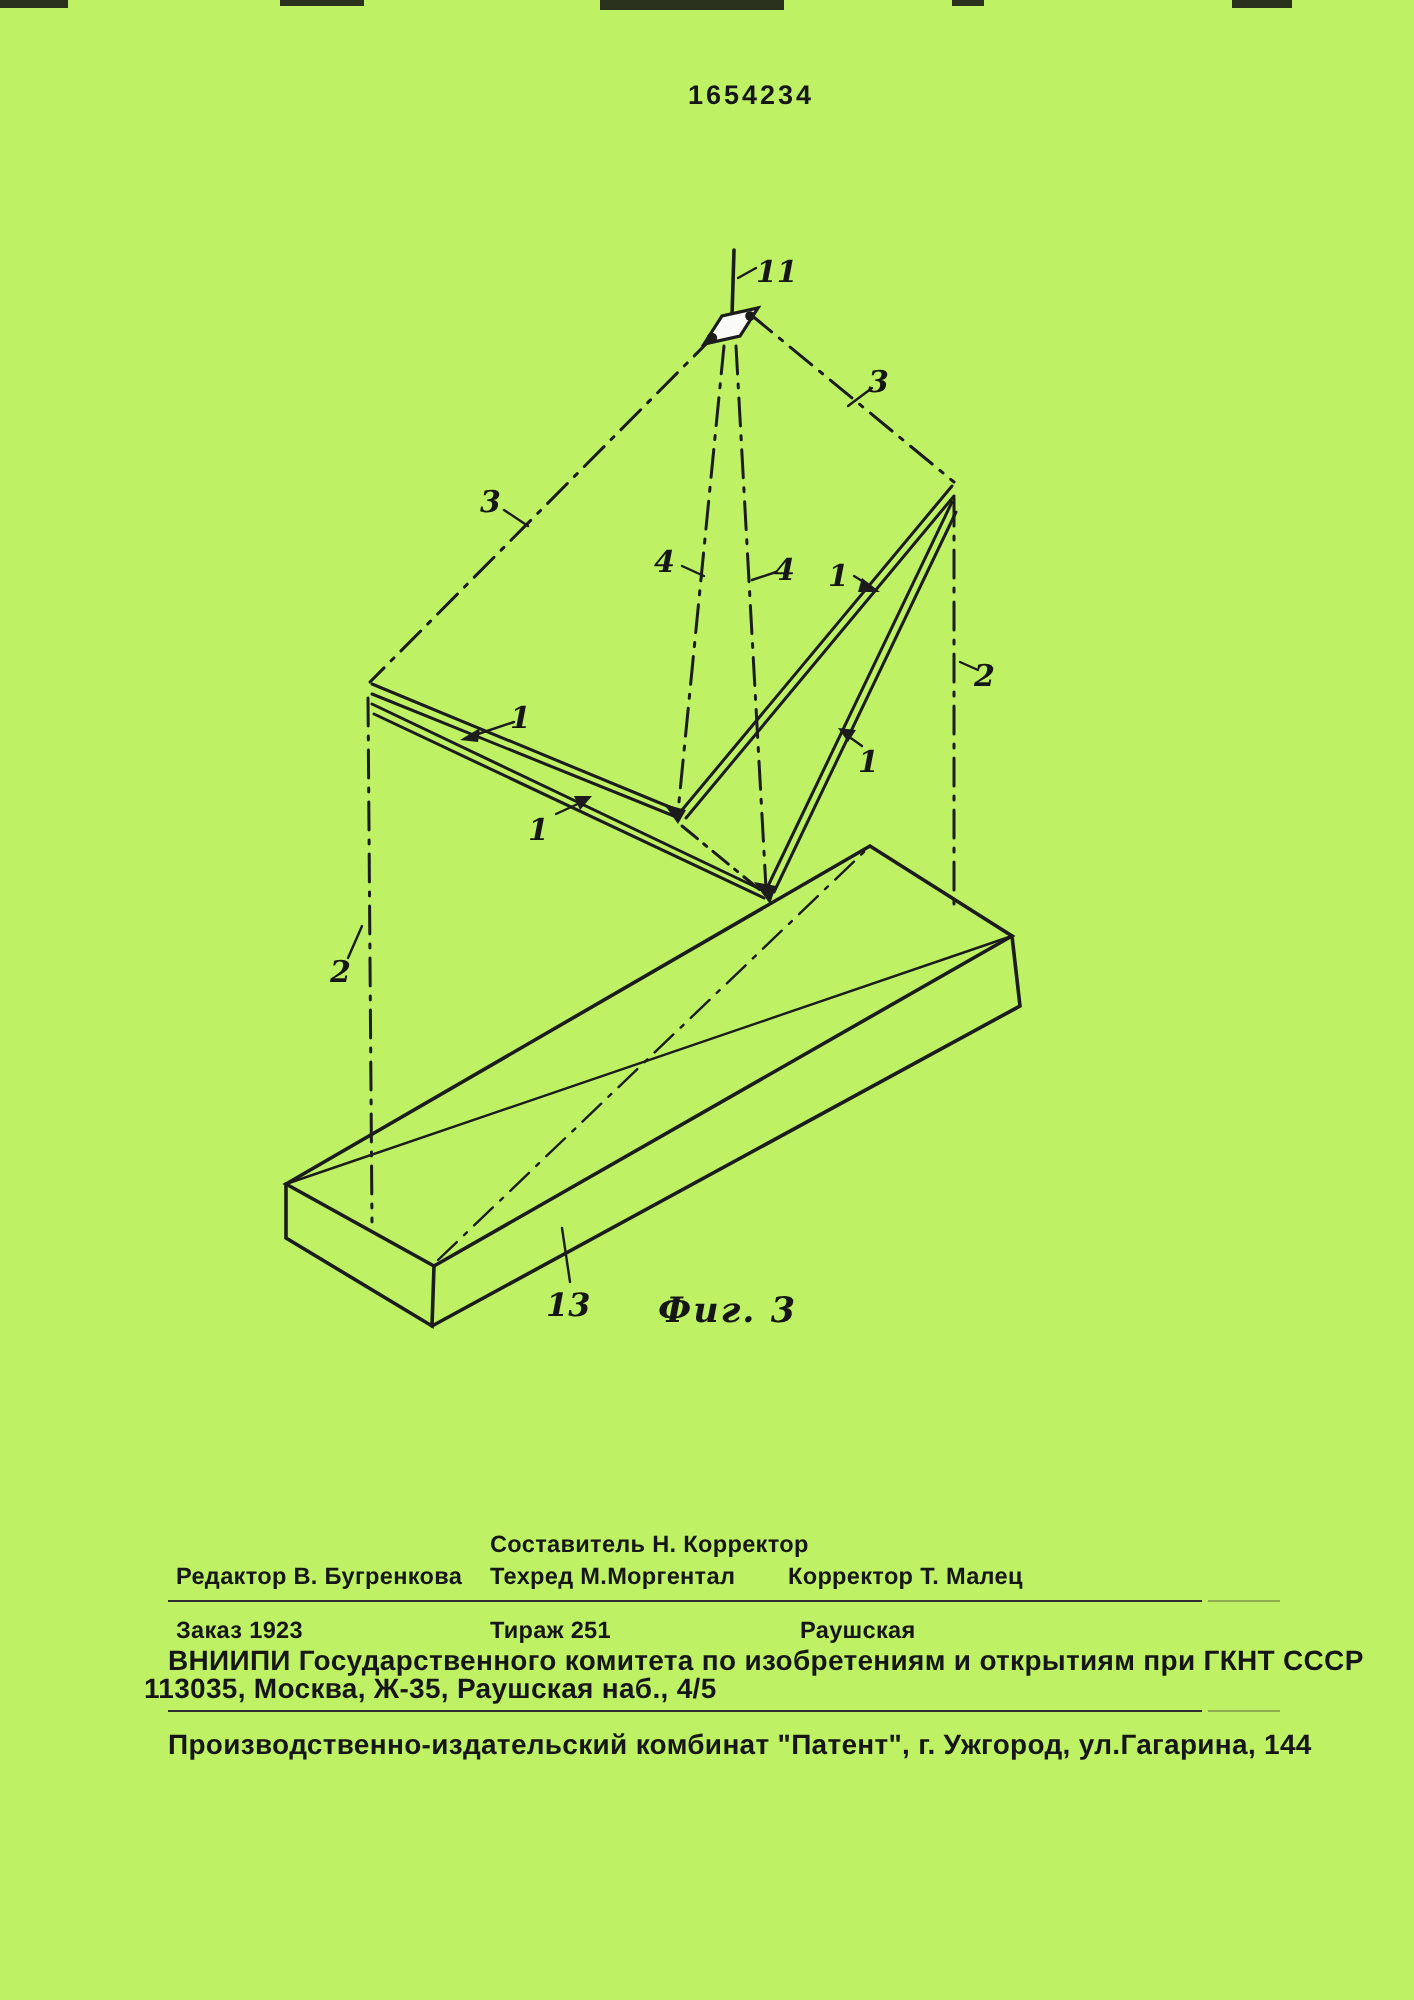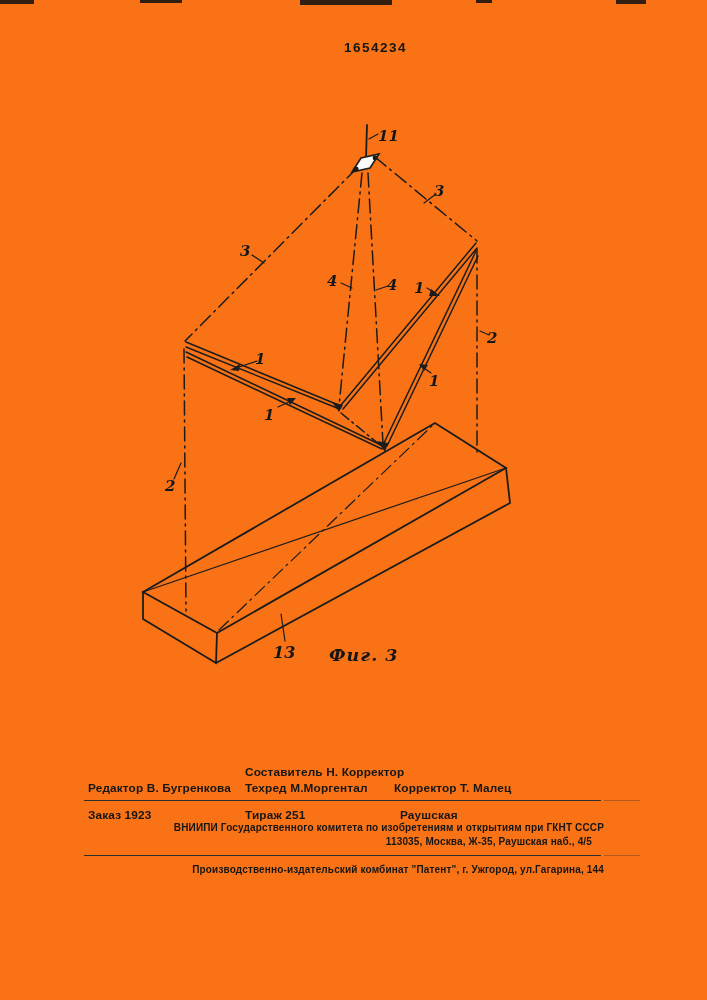--- a/index.html
+++ b/index.html
@@ -1,19 +1,19 @@
 <!DOCTYPE html>
 <html><head>
 <meta charset="utf-8">
 <style>
   html,body{margin:0;padding:0;background:#e8e8e6;}
   .page{
     position:relative;
     width:707px;height:1000px;
-    background:#f97316;
+    background:#bef264;
     overflow:hidden;
     font-family:"Liberation Sans",sans-serif;
     color:#1a1a1a;
   }
   
   .artifact{position:absolute;background:#111;opacity:.85;}
   .patent-number{
     position:absolute;top:40px;left:0;width:707px;
     text-align:center;text-indent:44px;
     font-size:13.5px;font-weight:bold;letter-spacing:1.5px;
@@ -23,21 +23,21 @@
   .figure-svg text{
     font-family:"DejaVu Serif","Liberation Serif",serif;
     font-style:italic;font-weight:bold;
     fill:#161616;
   }
   .lbl{font-size:15px;}
   .lbl-big{font-size:16px;}
   .caption{font-size:17.5px;letter-spacing:1px;}
   .colophon{position:absolute;left:0;top:0;width:707px;font-weight:bold;color:#161616;}
   .col-cell{position:absolute;white-space:nowrap;font-size:11.8px;letter-spacing:.15px;}
-  .col-center{position:absolute;left:84px;width:520px;text-align:right;white-space:nowrap;font-size:10px;letter-spacing:.15px;}
+  .col-center{position:absolute;left:84px;width:520px;text-align:left;white-space:nowrap;font-size:14px;letter-spacing:.15px;}
   .rule{position:absolute;left:84px;width:517px;height:0;border-top:1.6px solid #2e2e2c;}
   .rule-tail{position:absolute;height:0;border-top:1.4px solid #2e2e2c;opacity:.35;}
 </style>
 </head>
 <body>
 
 <div class="page">
 
   <div class="artifact" style="left:0;top:0;width:34px;height:4px"></div>
   <div class="artifact" style="left:140px;top:0;width:42px;height:3px"></div>

